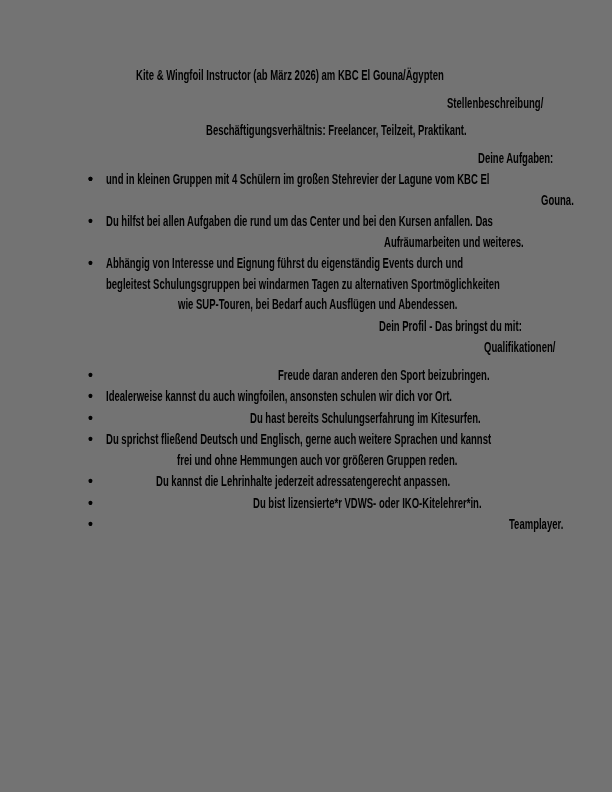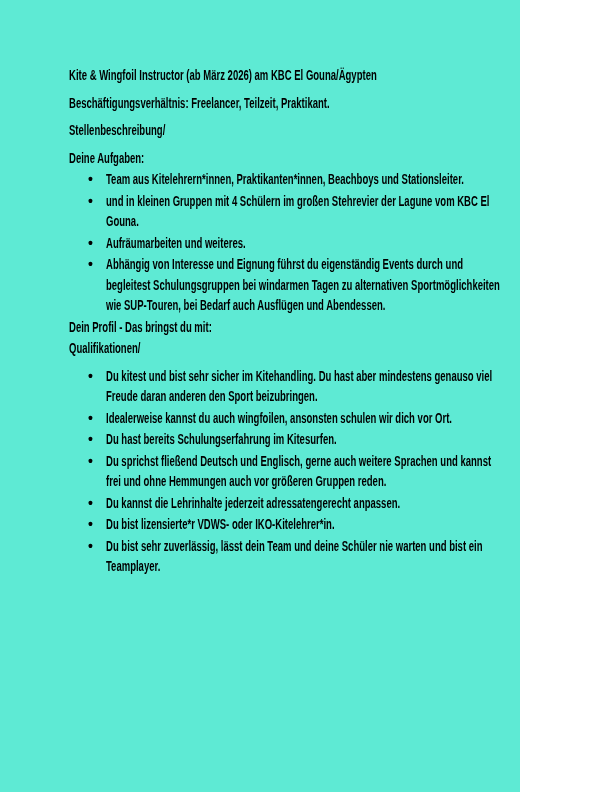--- a/index.html
+++ b/index.html
@@ -1,25 +1,26 @@
 <!DOCTYPE html>
 <html><head>
 <meta charset="utf-8">
 <style>
   html,body { margin:0; padding:0; }
   body { background:#ffffff; }
   .page {
     position:relative;
-    width:520px; height:792px;
-    background:#5eead4;
+    width:612px; height:792px;
+    background:#737373;
     overflow:hidden;
     font-family:"Liberation Sans", sans-serif;
     font-weight:700;
     font-size:14px;
     color:#000000;
+    text-align:right;
   }
   .content {
     position:absolute;
     left:69px; top:65px;
     width:520px;
   }
   .p   { margin:0 0 7px 0; }
   .tight { margin-bottom:1px; }
   .li  { position:relative; margin:0 0 1px 0; padding-left:37px; }
   .li .bullet {
@@ -32,56 +33,55 @@
 </style>
 </head>
 <body>
 
 <div class="page">
   <div class="content" id="doc-root">
       <div class="p">
         <div class="ln"><span class="tx">Kite &amp; Wingfoil Instructor (ab März 2026) am KBC El Gouna/Ägypten</span></div>
       </div>
       <div class="p">
-        <div class="ln"><span class="tx">Beschäftigungsverhältnis: Freelancer, Teilzeit, Praktikant.</span></div>
+        <div class="ln"><span class="tx">Stellenbeschreibung/</span></div>
       </div>
       <div class="p">
-        <div class="ln"><span class="tx">Stellenbeschreibung/</span></div>
+        <div class="ln"><span class="tx">Beschäftigungsverhältnis: Freelancer, Teilzeit, Praktikant.</span></div>
       </div>
       <div class="p tight">
         <div class="ln"><span class="tx">Deine Aufgaben:</span></div>
       </div>
       <div class="li">
         <span class="bullet">•</span>
-        <div class="ln"><span class="tx">Team aus Kitelehrern*innen, Praktikanten*innen, Beachboys und Stationsleiter.</span></div>
       </div>
       <div class="li">
         <span class="bullet">•</span>
         <div class="ln"><span class="tx">und in kleinen Gruppen mit 4 Schülern im großen Stehrevier der Lagune vom KBC El</span></div>
         <div class="ln"><span class="tx">Gouna.</span></div>
       </div>
       <div class="li">
         <span class="bullet">•</span>
+        <div class="ln"><span class="tx">Du hilfst bei allen Aufgaben die rund um das Center und bei den Kursen anfallen. Das</span></div>
         <div class="ln"><span class="tx">Aufräumarbeiten und weiteres.</span></div>
       </div>
       <div class="li">
         <span class="bullet">•</span>
         <div class="ln"><span class="tx">Abhängig von Interesse und Eignung führst du eigenständig Events durch und</span></div>
         <div class="ln"><span class="tx">begleitest Schulungsgruppen bei windarmen Tagen zu alternativen Sportmöglichkeiten</span></div>
         <div class="ln"><span class="tx">wie SUP-Touren, bei Bedarf auch Ausflügen und Abendessen.</span></div>
       </div>
       <div class="p tight">
         <div class="ln"><span class="tx">Dein Profil - Das bringst du mit:</span></div>
       </div>
       <div class="p">
         <div class="ln"><span class="tx">Qualifikationen/</span></div>
       </div>
       <div class="li">
         <span class="bullet">•</span>
-        <div class="ln"><span class="tx">Du kitest und bist sehr sicher im Kitehandling. Du hast aber mindestens genauso viel</span></div>
         <div class="ln"><span class="tx">Freude daran anderen den Sport beizubringen.</span></div>
       </div>
       <div class="li">
         <span class="bullet">•</span>
         <div class="ln"><span class="tx">Idealerweise kannst du auch wingfoilen, ansonsten schulen wir dich vor Ort.</span></div>
       </div>
       <div class="li">
         <span class="bullet">•</span>
         <div class="ln"><span class="tx">Du hast bereits Schulungserfahrung im Kitesurfen.</span></div>
       </div>
@@ -93,17 +93,16 @@
       <div class="li">
         <span class="bullet">•</span>
         <div class="ln"><span class="tx">Du kannst die Lehrinhalte jederzeit adressatengerecht anpassen.</span></div>
       </div>
       <div class="li">
         <span class="bullet">•</span>
         <div class="ln"><span class="tx">Du bist lizensierte*r VDWS- oder IKO-Kitelehrer*in.</span></div>
       </div>
       <div class="li">
         <span class="bullet">•</span>
-        <div class="ln"><span class="tx">Du bist sehr zuverlässig, lässt dein Team und deine Schüler nie warten und bist ein</span></div>
         <div class="ln"><span class="tx">Teamplayer.</span></div>
       </div>
     </div>
 </div>
 
 </body></html>

